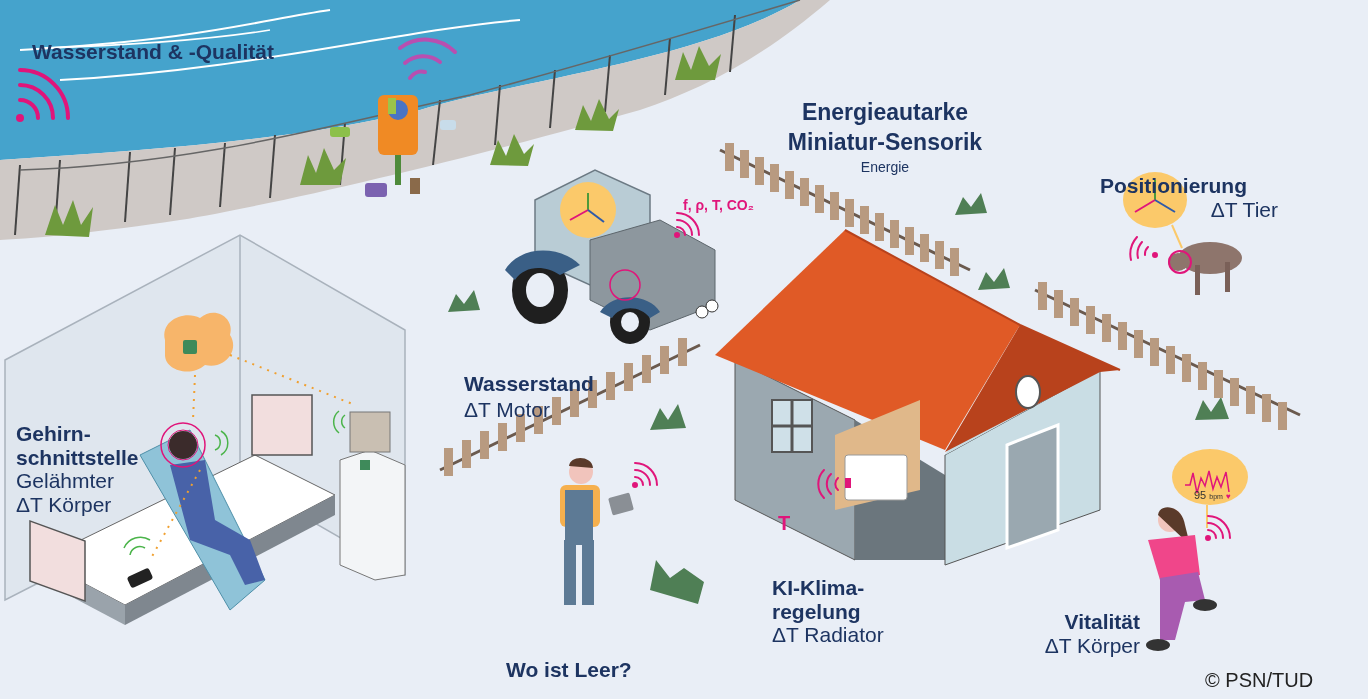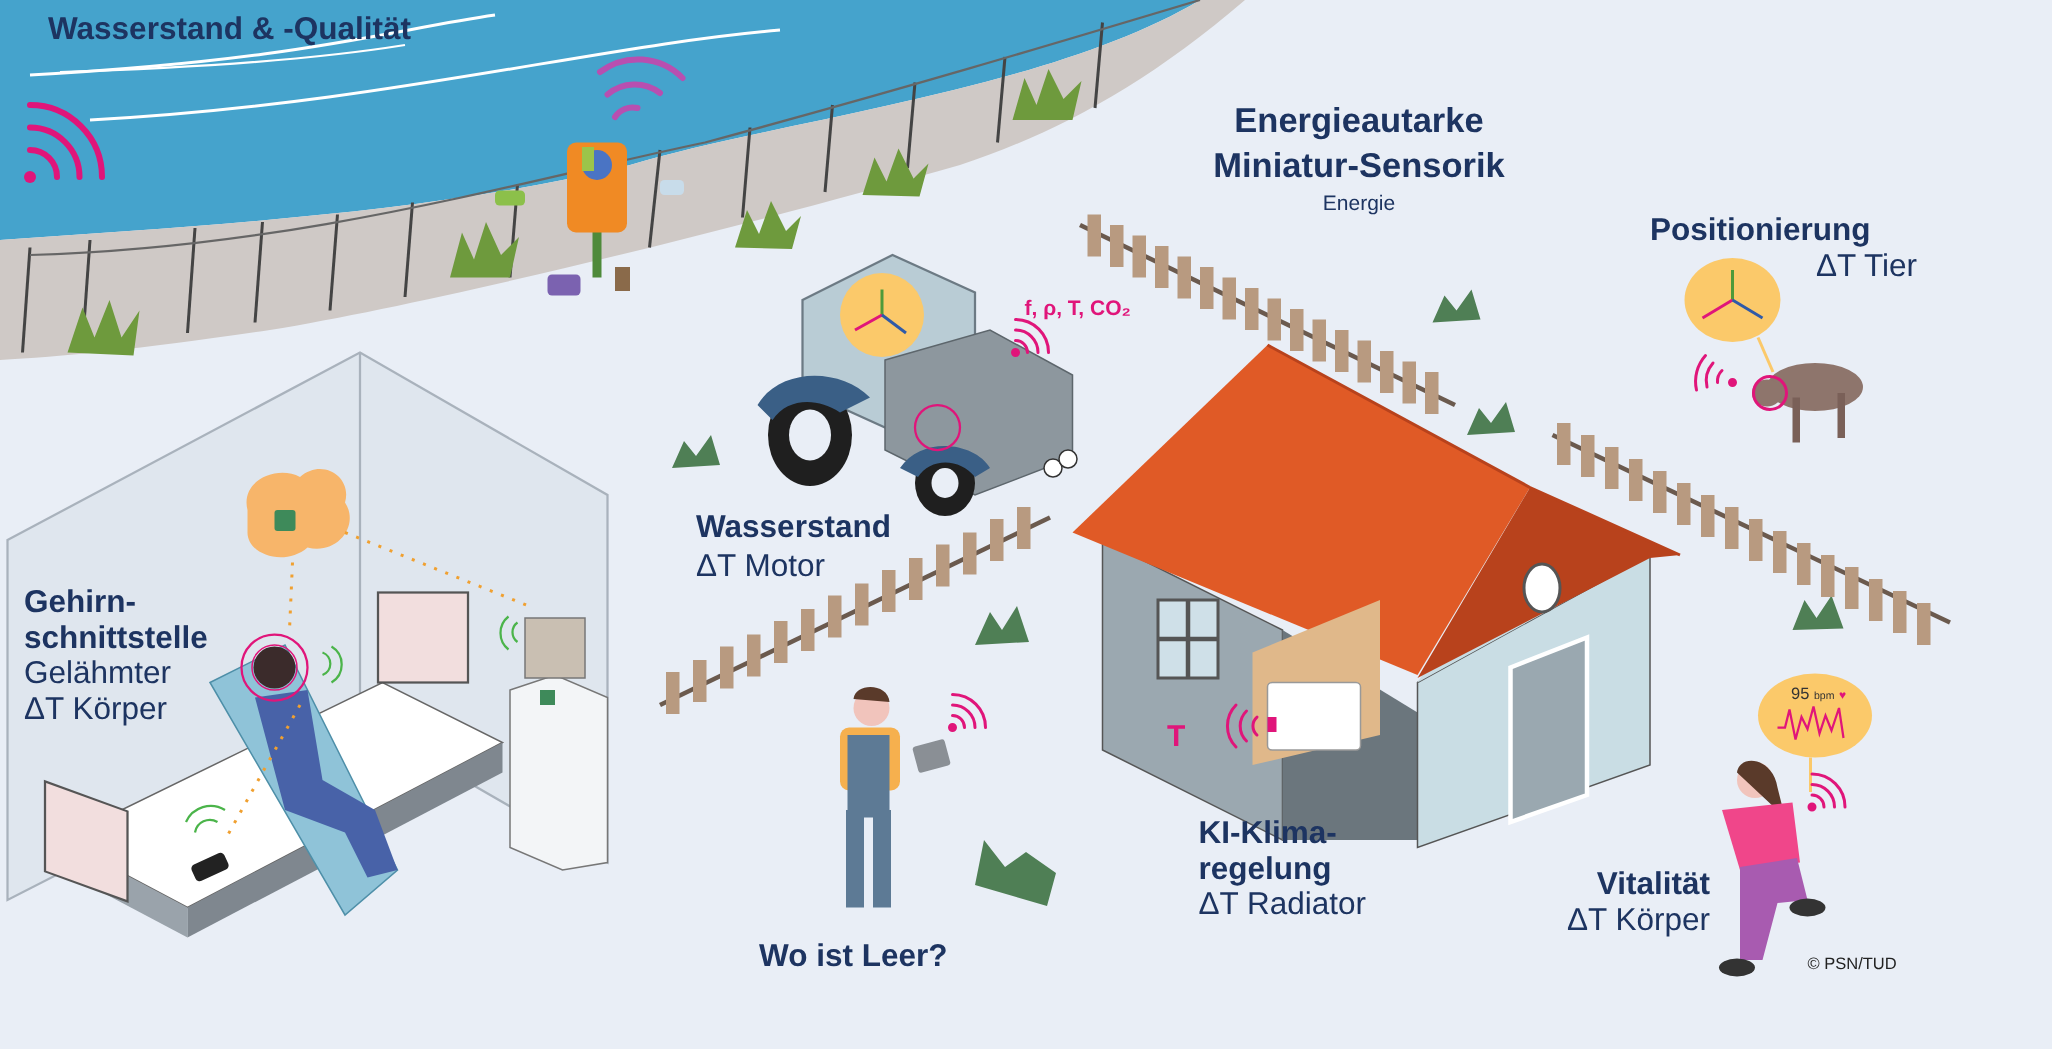--- a/index.html
+++ b/index.html
@@ -1,25 +1,25 @@
 <!DOCTYPE html>
 <html><head>
 <meta charset="utf-8">
 <style>
   html,body{margin:0;padding:0;}
   body{width:1368px;height:699px;overflow:hidden;background:#e9eef6;font-family:"Liberation Sans",sans-serif;}
   #scene{position:relative;width:1368px;height:699px;overflow:hidden;background:#e9eef6;}
   svg.bg{position:absolute;left:0;top:0;}
-  .lbl{position:absolute;color:#1d3461;line-height:1.12;white-space:nowrap;}
+  .lbl{position:absolute;color:#1d3461;line-height:1.12;white-space:nowrap;margin-top:32px;}
   .b{font-weight:bold;}
   .t21{font-size:21px;}
   .center{text-align:center;}
   .right{text-align:right;}
   .pink{color:#e0157a;}
-  .small{font-size:11px;color:#222;}
+  .small{font-size:20px;color:#222;}
   .fx{position:absolute;font-weight:bold;font-size:14px;color:#e0157a;white-space:nowrap;}
 </style>
 </head>
 <body>
 
 <div id="scene">
 
 <svg class="bg" width="1368" height="699" viewBox="0 0 1368 699">
 
   <path d="M0,0 H800 C700,60 520,80 420,110 C300,140 150,150 0,160 Z" fill="#45a3cc"></path>
@@ -278,21 +278,21 @@
     <path d="M130,555 A10,10 0 0 1 145,548"></path>
         <path d="M124,548 A18,18 0 0 1 150,540"></path>
   </g>
 </svg>
 
 <div class="lbl" style="left:32px;top:8px;">
   <div class="b t21">Wasserstand &amp; -Qualität</div>
 </div>
 
 
-<div class="lbl center" style="left:781px;top:68px;width:250px;">
+<div class="lbl center" style="left:760px;top:68px;width:250px;">
   <div class="b" style="font-size:23px;">Energieautarke</div>
   <div class="b" style="font-size:23px;margin-top:4px;">Miniatur-Sensorik</div>
   <div style="font-size:14px;margin-top:4px;">Energie</div>
 </div>
 
 <div class="lbl right" style="left:1100px;top:142px;width:180px;">
   <div class="b t21" style="text-align:left;">Positionierung</div>
   <div class="t21" style="padding-right:2px;">ΔT Tier</div>
 </div>
 
@@ -311,21 +311,21 @@
 </div>
 
 <div class="lbl" style="left:506px;top:626px;">
   <div class="b t21">Wo ist Leer?</div>
 </div>
 
 <div class="lbl" style="left:778px;top:480px;font-size:20px;font-weight:bold;">
   <span class="pink">T</span>
 </div>
 
-<div class="lbl" style="left:799px;top:544px;">
+<div class="lbl" style="left:772px;top:544px;">
   <div class="b t21">KI-Klima-</div>
   <div class="b t21">regelung</div>
   <div class="t21">ΔT Radiator</div>
 </div>
 
 <div class="lbl" style="left:1194px;top:457px;font-size:11px;color:#333;">
   <span>95</span>
   <span style="font-size:7px;">bpm</span>
   <span class="pink" style="font-size:8px;">♥</span>
 </div>

